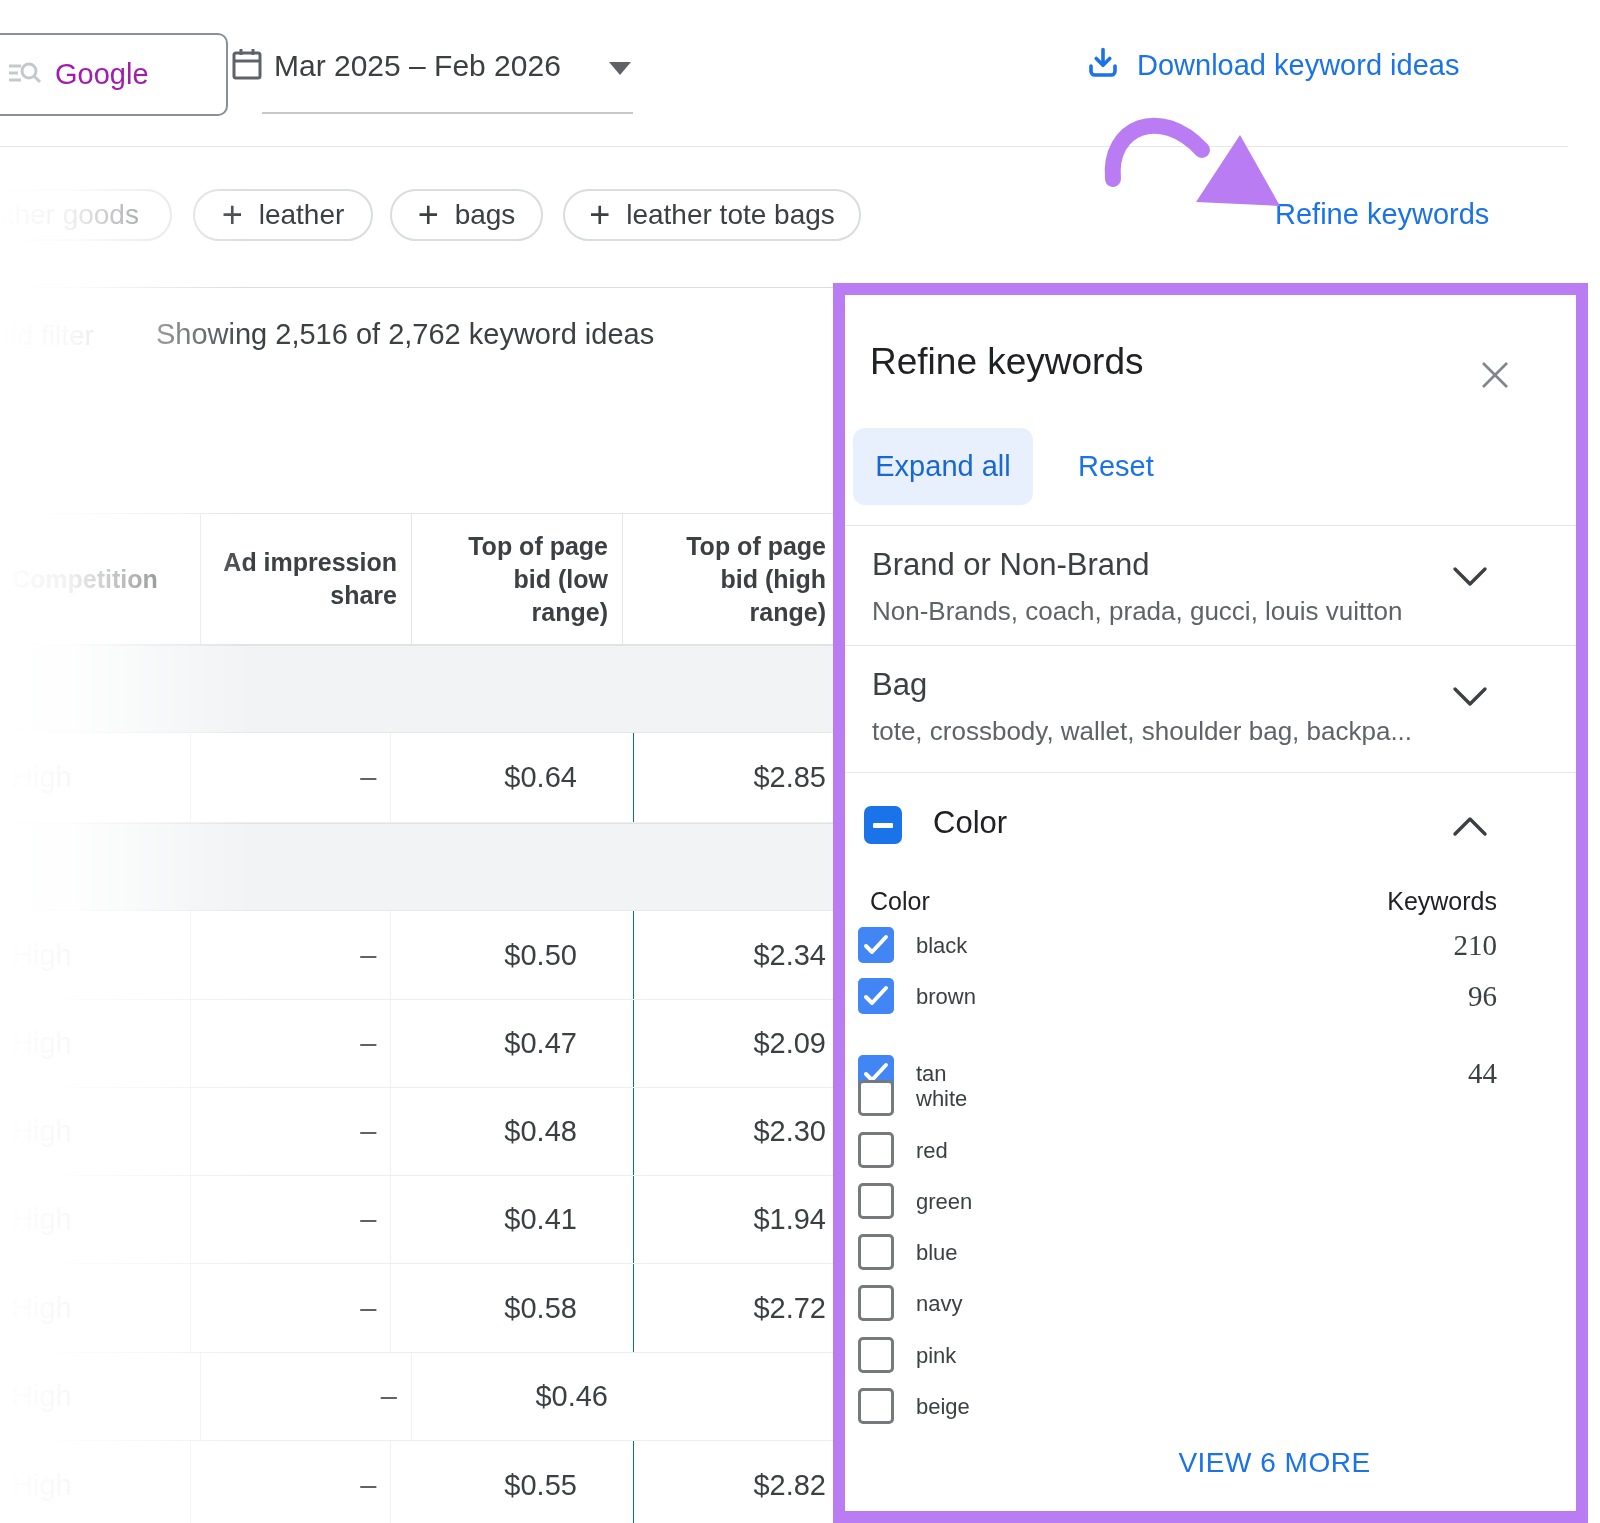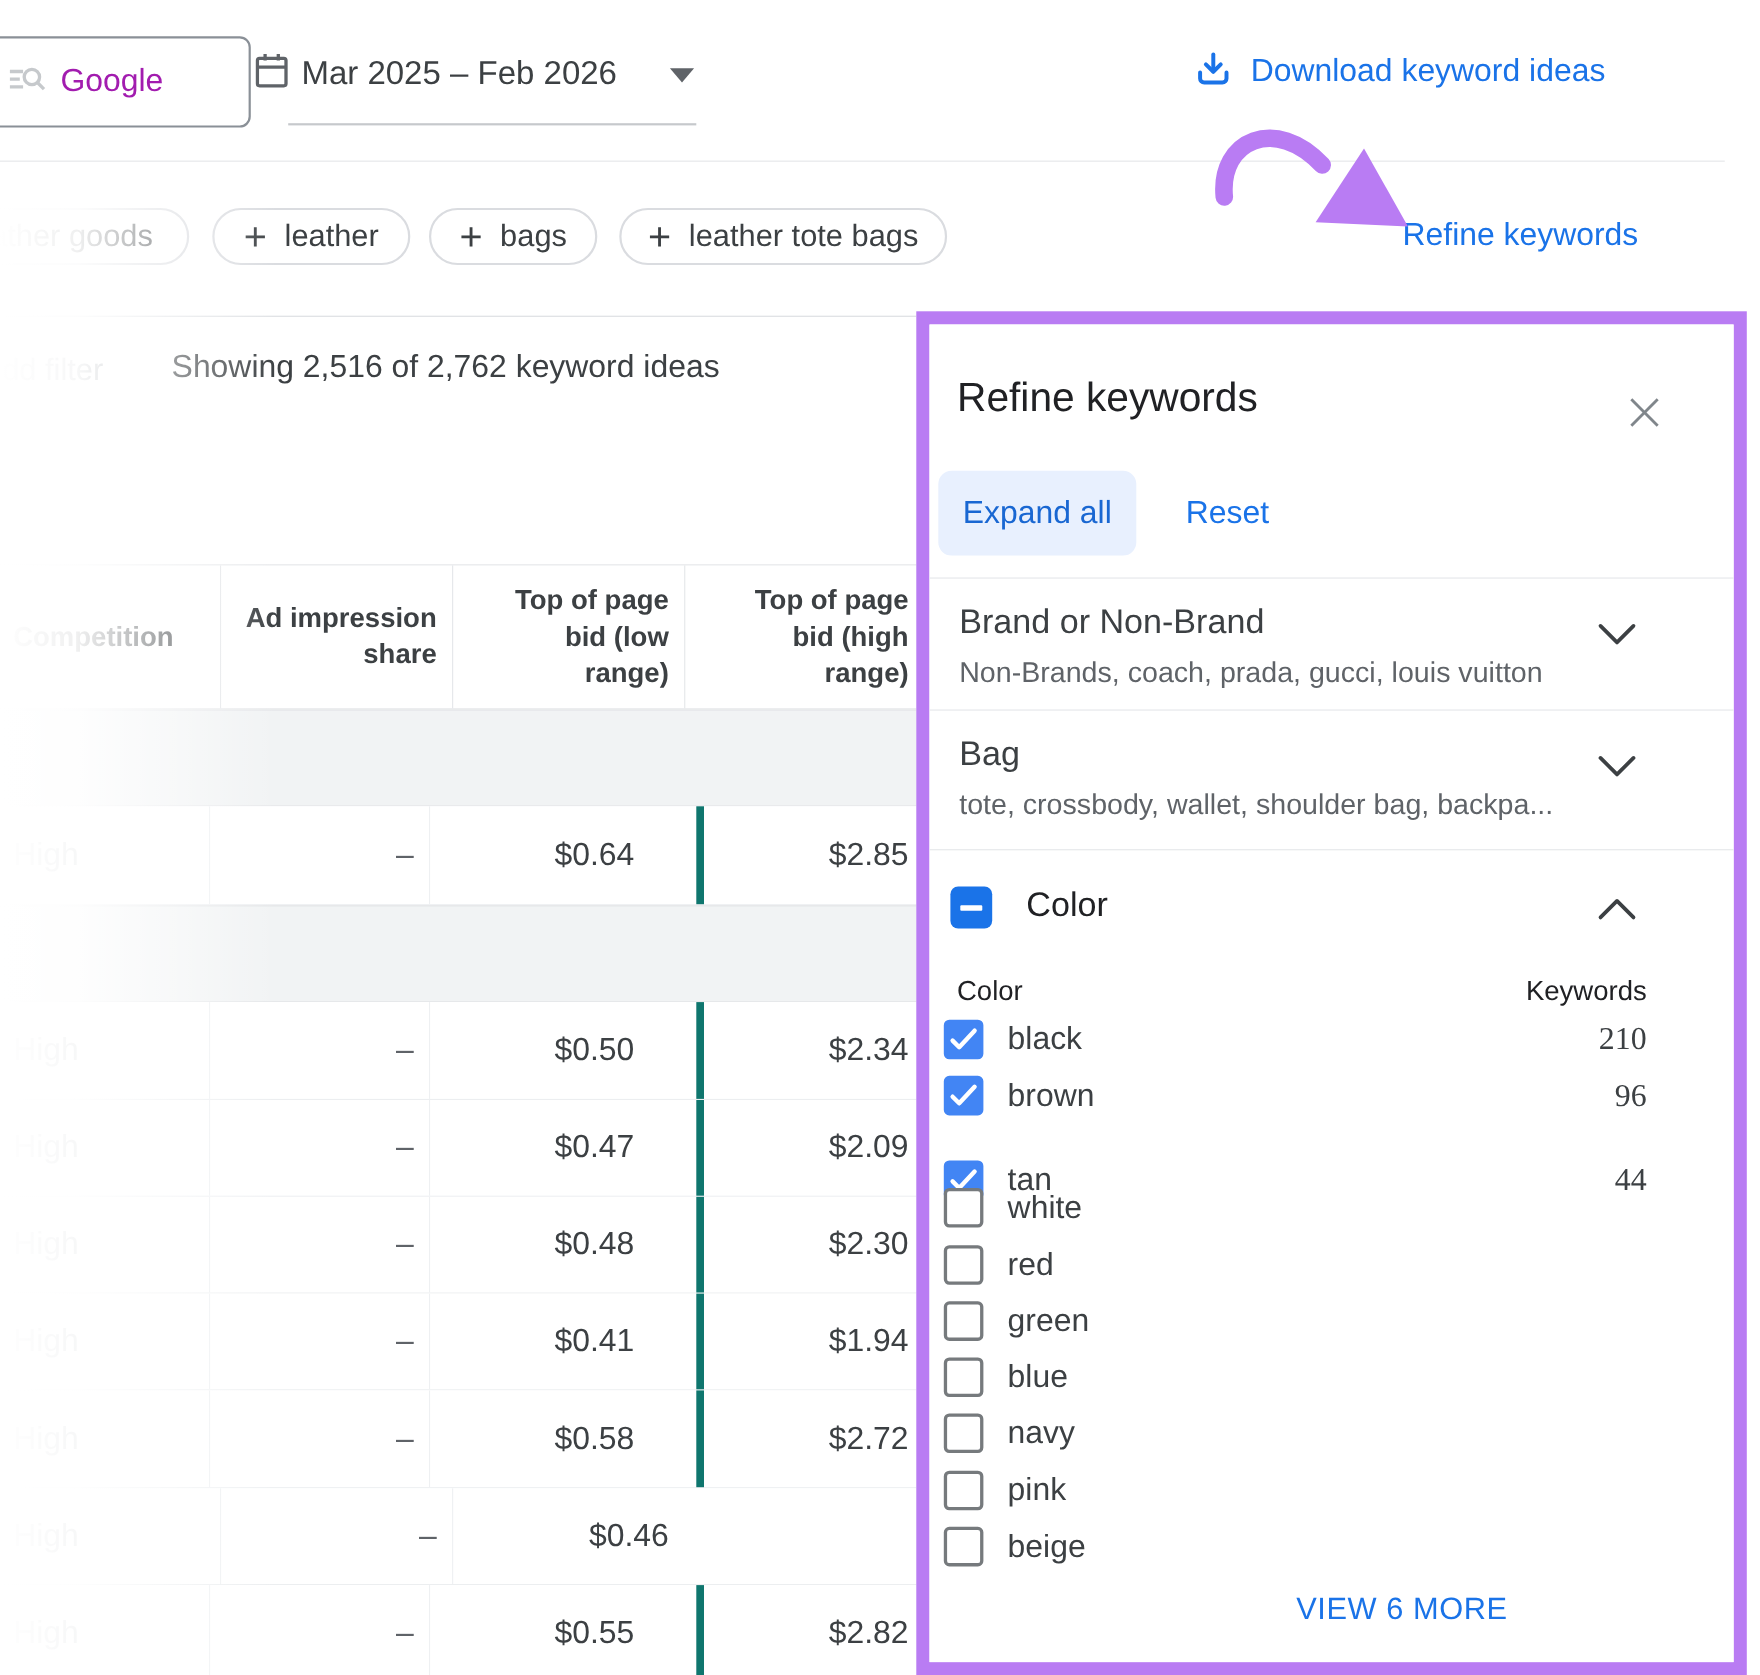--- a/index.html
+++ b/index.html
@@ -48,21 +48,21 @@
   .hc1 { width:200px; padding-left:12px; justify-content:flex-start; }
   .hc2 { width:211px; border-left:1px solid #e4e6e9; justify-content:flex-end; padding-right:14px; text-align:right; }
   .hc3 { width:211px; border-left:1px solid #e4e6e9; justify-content:flex-end; padding-right:14px; text-align:right; }
   .hc4 { width:218px; border-left:1px solid #e4e6e9; justify-content:flex-end; padding-right:14px; text-align:right; }
   .krows { position:absolute; left:0; top:645px; width:840px; }
   .krow { display:flex; width:840px; background:#fff; border-bottom:1px solid #eceef0; }
   .krow .c { display:flex; align-items:center; font-size:29px; color:#3c4043; }
   .krow .c1 { width:200px; padding-left:12px; color:#9aa0a6; }
   .krow .c2 { width:211px; border-left:1px solid #eef0f2; justify-content:flex-end; padding-right:14px; color:#5f6368; }
   .krow .c3 { width:211px; border-left:1px solid #eef0f2; justify-content:flex-end; padding-right:14px; }
-  .krow .c4 { width:218px; border-left:7px solid #0f766e; justify-content:flex-end; padding-right:14px;margin-left:42px; }
+  .krow .c4 { width:218px; border-left:1px solid #0f766e; justify-content:flex-end; padding-right:14px;margin-left:42px; }
   .kgroup { width:840px; background:#f1f3f4; border-top:1px solid #e1e3e6; border-bottom:1px solid #e6e8ea; }
 
   
   .left-fade { position:absolute; left:0; top:150px; width:252px; height:1373px; z-index:30; pointer-events:none;
     background:linear-gradient(to right, rgba(255,255,255,1) 0%, rgba(255,255,255,0.92) 28%, rgba(255,255,255,0) 100%); }
 
   
   .panel { position:absolute; left:833px; top:283px; width:755px; height:1240px; z-index:50;
     background:#fff; border:12px solid #b97cf3; }
   .panel-inner { position:relative; width:100%; height:100%; background:#fff; }
@@ -85,21 +85,21 @@
   .color-title { position:absolute; left:88px; top:510px; font-size:31px; color:#202124; }
   .col-label { position:absolute; top:592px; font-size:25px; font-weight:500; color:#202124; }
   .col-label.left { left:25px; }
   .col-label.right { right:79px; }
   .color-item { position:absolute; left:0; width:731px; height:51px; }
   .cbx { position:absolute; left:13px; top:7px; width:36px; height:36px; border:3px solid #767a7d;
     border-radius:5px; background:#fff; display:flex; align-items:center; justify-content:center; cursor:pointer; }
   .cbx svg { display:none; }
   .cbx.checked { background:#4285f4; border-color:#4285f4; }
   .cbx.checked svg { display:block; }
-  .ci-label { position:absolute; left:71px; top:0; line-height:51px; font-size:29px; color:#3c4043; }
+  .ci-label { position:absolute; left:71px; top:0; line-height:51px; font-size:22px; color:#3c4043; }
   .ci-count { position:absolute; right:79px; top:0; line-height:51px; font-size:29px; color:#3c4043;font-family:Liberation Serif, serif; }
   .view-more { position:absolute; left:0; top:1152px; width:859px; text-align:center;
     font-size:28px; font-weight:500; letter-spacing:0.5px; color:#1a73e8; cursor:pointer; }
 </style>
 </head>
 <body>
 
 <div class="stage">
 
   <div class="google-box">

